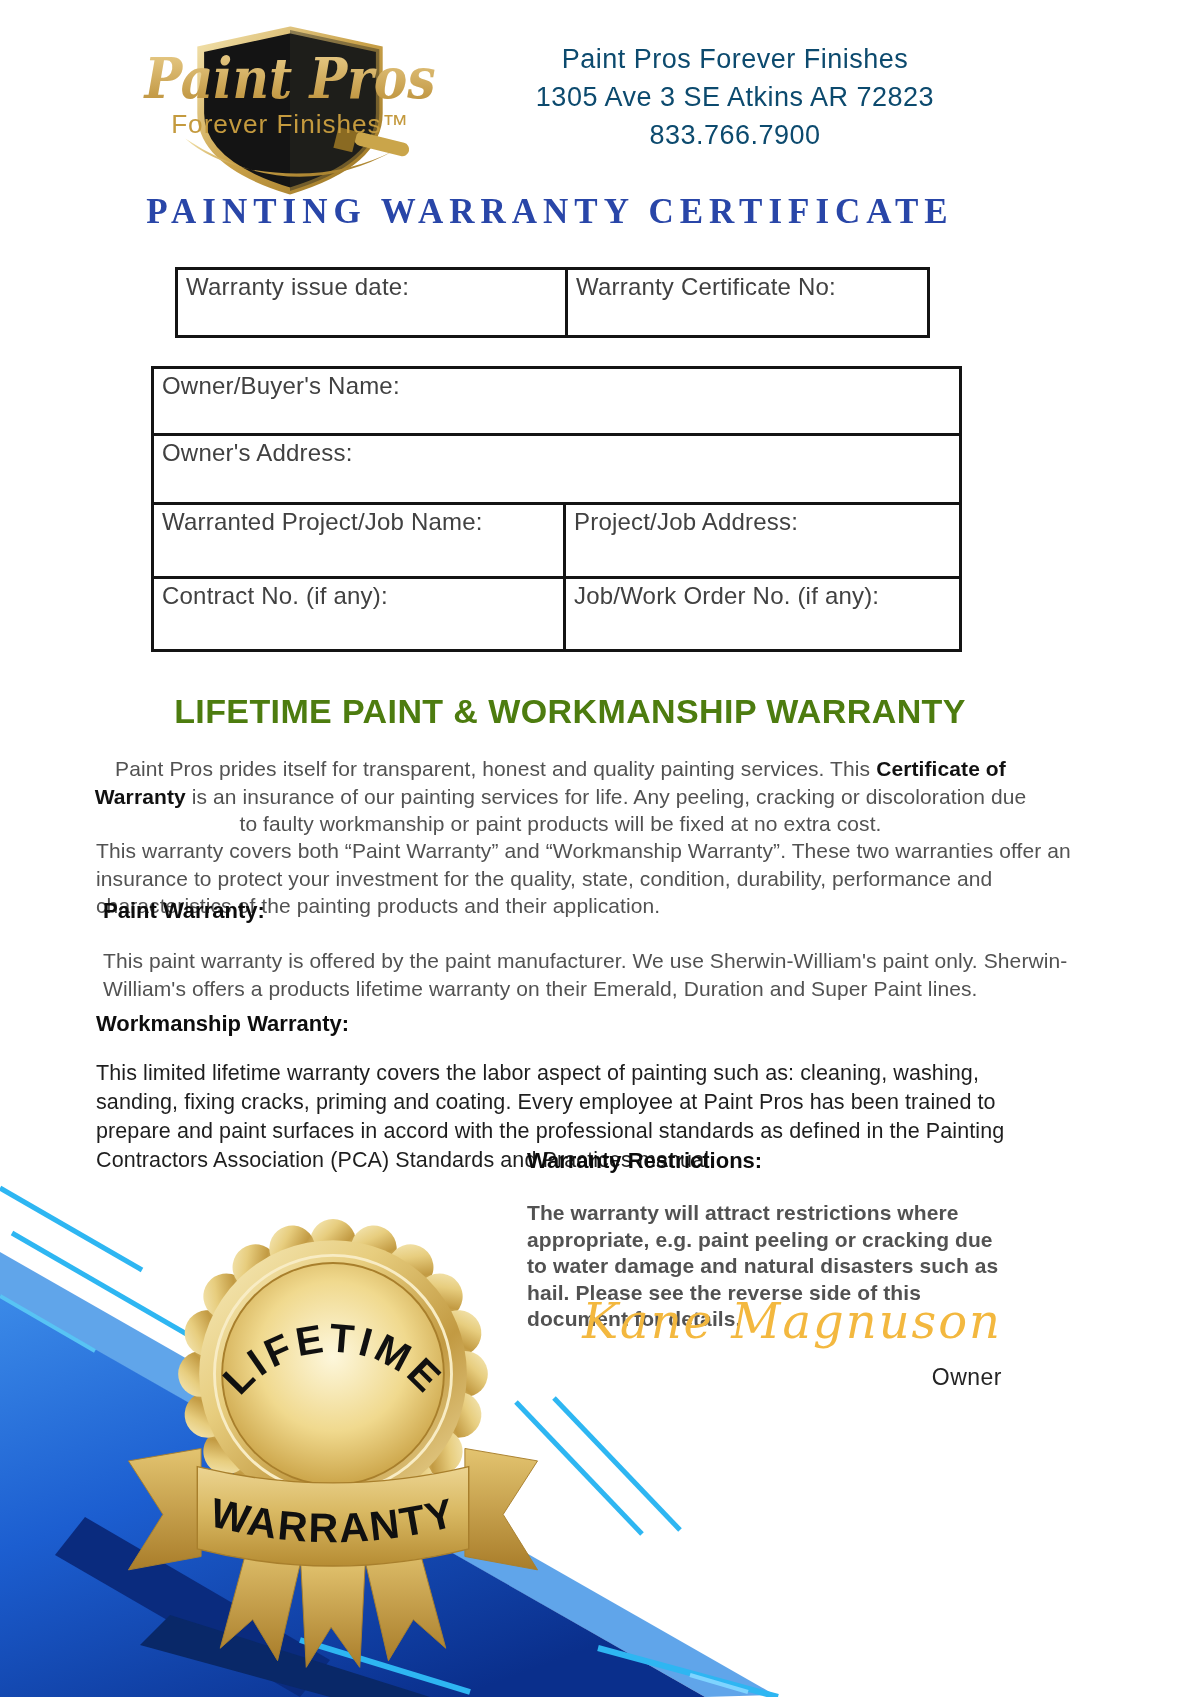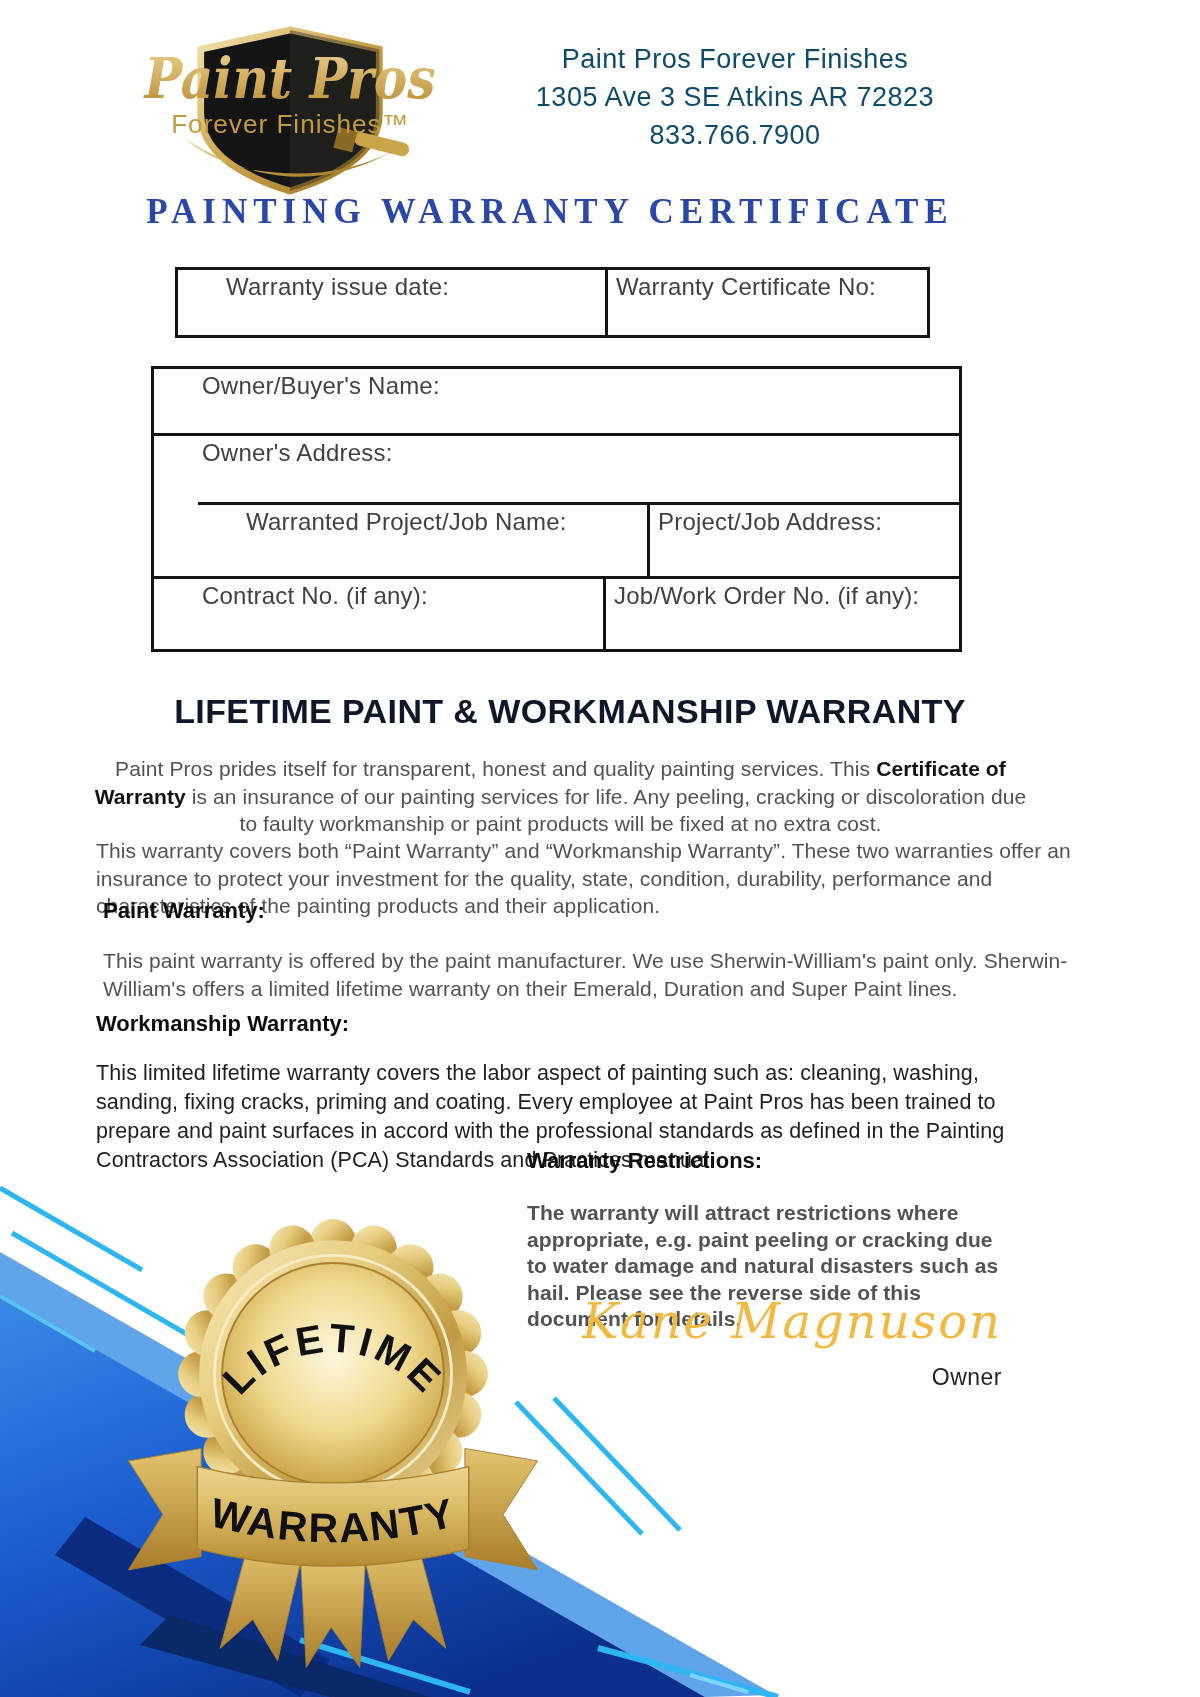--- a/index.html
+++ b/index.html
@@ -8,33 +8,33 @@
   .abs{position:absolute;}
 
   
   .company-header{left:430px;top:40px;width:610px;text-align:center;color:#0c4a6e;
                   font-size:27px;line-height:38px;font-weight:400;letter-spacing:.5px;z-index:1;}
   .cert-title{left:0;top:192px;width:1100px;text-align:center;color:#2946a8;
               font-family:"Liberation Serif",serif;font-size:35px;font-weight:600;letter-spacing:6px;z-index:1;}
 
   
   .ftable{border:3px solid #141414;z-index:1;background:#fff;}
-  .frow{display:flex;border-top:3px solid #141414;padding-left:40px;}
+  .frow{display:flex;border-top:3px solid #141414;}
   .frow:first-child{border-top:none;}
   .fcell{padding:3px 8px;font-size:24px;color:#414141;letter-spacing:.2px;}
   .fcell.split-l{border-right:3px solid #141414;flex:0 0 auto;}
   .t1{left:175px;top:267px;width:749px;}
   .t1 .frow{height:65px;}
   .t1 .split-l{width:371px;}
   .t2{left:151px;top:366px;width:805px;}
-  .t2 .r1{height:64px;} .t2 .r2{height:66px;} .t2 .r3{height:71px;margin-left:44px;} .t2 .r4{height:70px;}
+  .t2 .r1{height:64px;} .t2 .r2{height:66px;} .t2 .r3{height:71px;} .t2 .r4{height:70px;}
   .t2 .split-l{width:393px;}
 
   
-  .main-heading{left:60px;top:692px;width:1020px;text-align:center;color:#0f172a;
+  .main-heading{left:60px;top:692px;width:1020px;text-align:center;color:#4d7c0f;
                 font-size:34px;font-weight:700;letter-spacing:.4px;z-index:1;}
   .para{font-size:21px;color:#525252;line-height:27.5px;z-index:1;letter-spacing:.1px;}
   .intro{left:88px;top:734px;width:945px;text-align:center;}
   .intro b{color:#111;}
   .para2{left:96px;top:816px;width:1020px;text-align:left;}
   .sub-heading{font-size:22px;font-weight:700;color:#0d0d0d;z-index:1;}
   .h-paint{left:103px;top:898px;}
   .paint-body{left:103px;top:926px;width:1005px;}
   .h-work{left:96px;top:1011px;}
   .work-body{left:96px;top:1040px;width:930px;color:#1e1e1e;line-height:29px;font-size:21.5px;margin-top:19px;}
@@ -135,21 +135,21 @@
     </div>
   </div>
 
   <div class="abs main-heading">LIFETIME PAINT &amp; WORKMANSHIP WARRANTY</div>
 
   <p class="abs para intro"><span>Paint Pros prides itself for transparent, honest and quality painting services. This </span><b>Certificate of Warranty</b><span> is an insurance of our painting services for life. Any peeling, cracking or discoloration due to faulty workmanship or paint products will be fixed at no extra cost.</span></p>
 
   <p class="abs para para2">This warranty covers both “Paint Warranty” and “Workmanship Warranty”. These two warranties offer an insurance to protect your investment for the quality, state, condition, durability, performance and characteristics of the painting products and their application.</p>
 
   <div class="abs sub-heading h-paint">Paint Warranty:</div>
-  <p class="abs para paint-body">This paint warranty is offered by the paint manufacturer. We use Sherwin-William's paint only. Sherwin-William's offers a limited lifetime warranty on their Emerald, Duration and Super Paint lines.</p>
+  <p class="abs para paint-body">This paint warranty is offered by the paint manufacturer. We use Sherwin-William's paint only. Sherwin-William's offers a products lifetime warranty on their Emerald, Duration and Super Paint lines.</p>
 
   <div class="abs sub-heading h-work">Workmanship Warranty:</div>
   <p class="abs para work-body">This limited lifetime warranty covers the labor aspect of painting such as: cleaning, washing, sanding, fixing cracks, priming and coating. Every employee at Paint Pros has been trained to prepare and paint surfaces in accord with the professional standards as defined in the Painting Contractors Association (PCA) Standards and Practices manual.</p>
 
   <div class="abs sub-heading h-restr">Warranty Restrictions:</div>
   <p class="abs para restr-body">The warranty will attract restrictions where appropriate, e.g. paint peeling or cracking due to water damage and natural disasters such as hail. Please see the reverse side of this document for details.</p>
 
   <svg class="abs badge" width="440" height="497" viewBox="0 0 460 520">
     <defs>
       <linearGradient id="gDisc" x1="0" y1="0" x2="1" y2="1">

